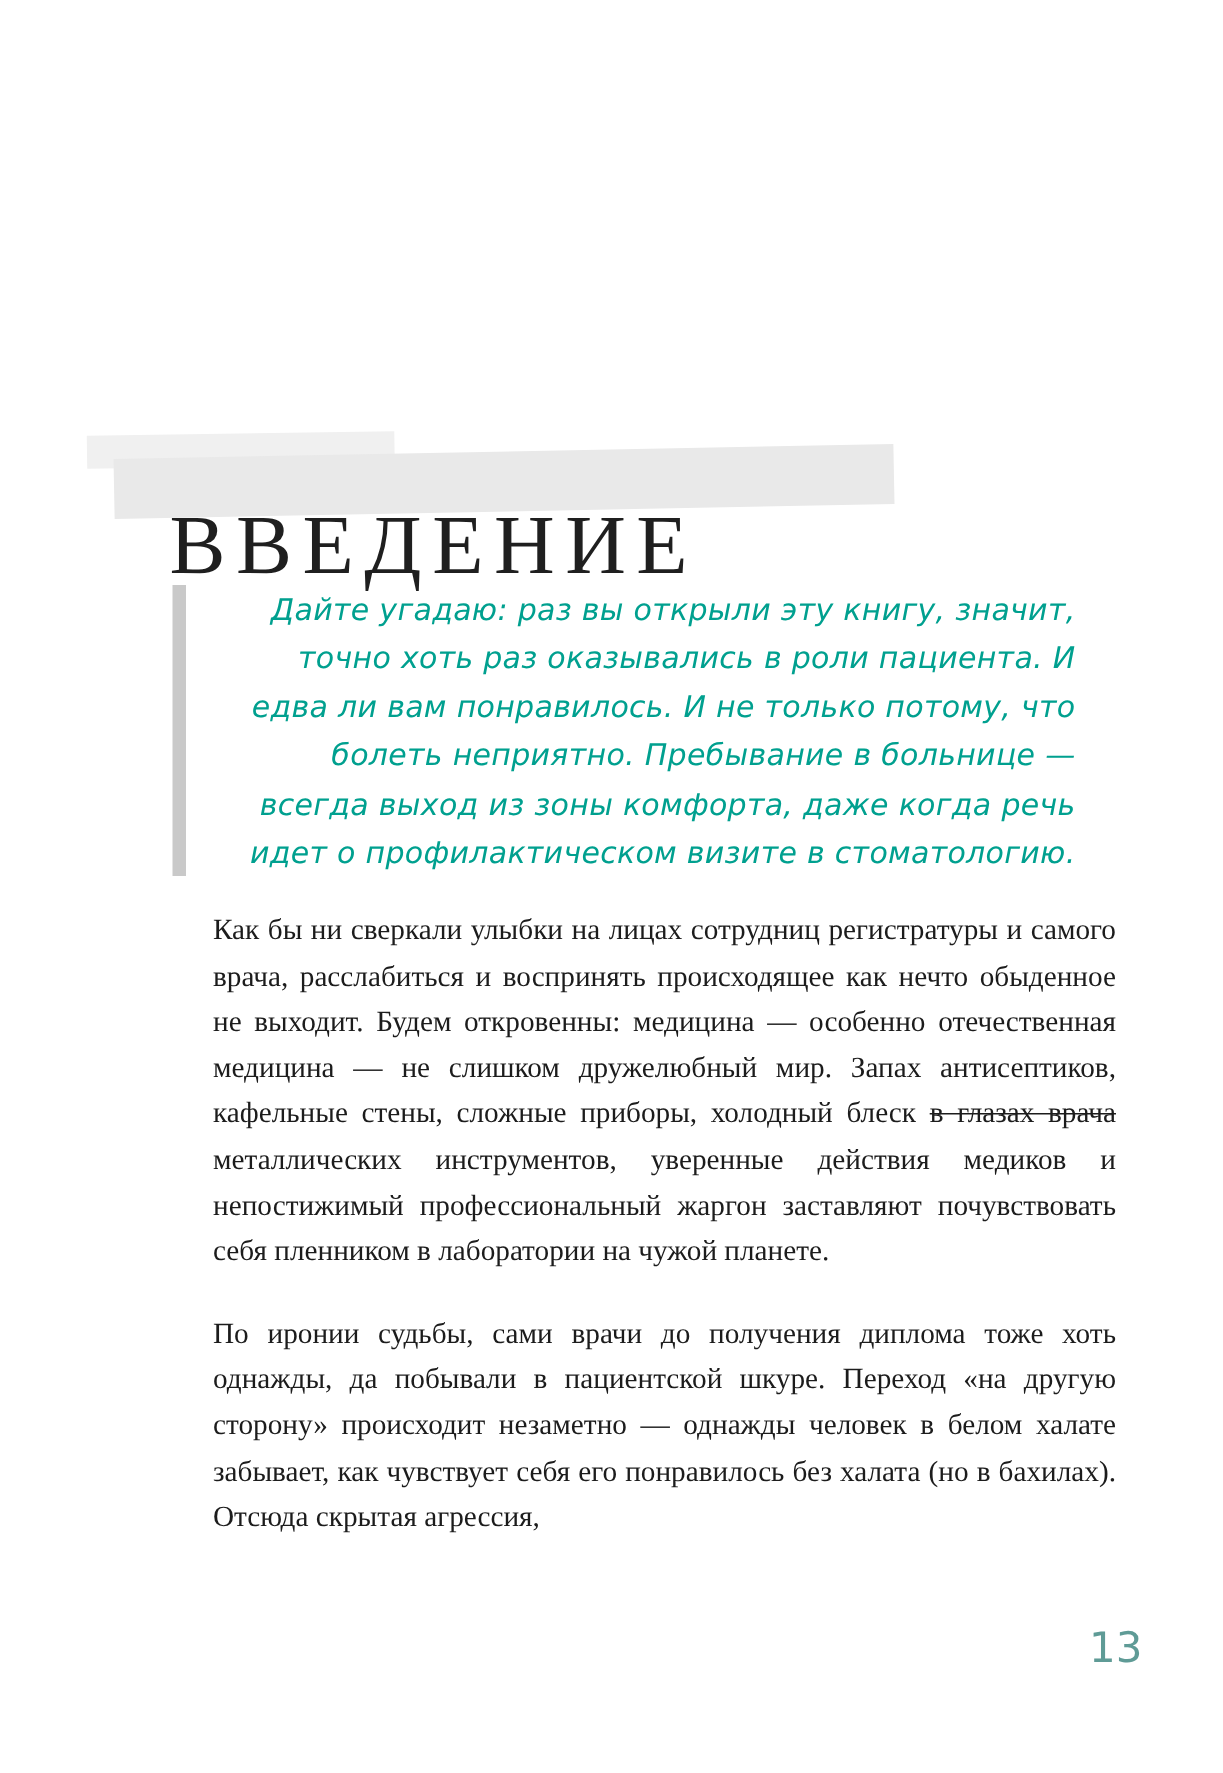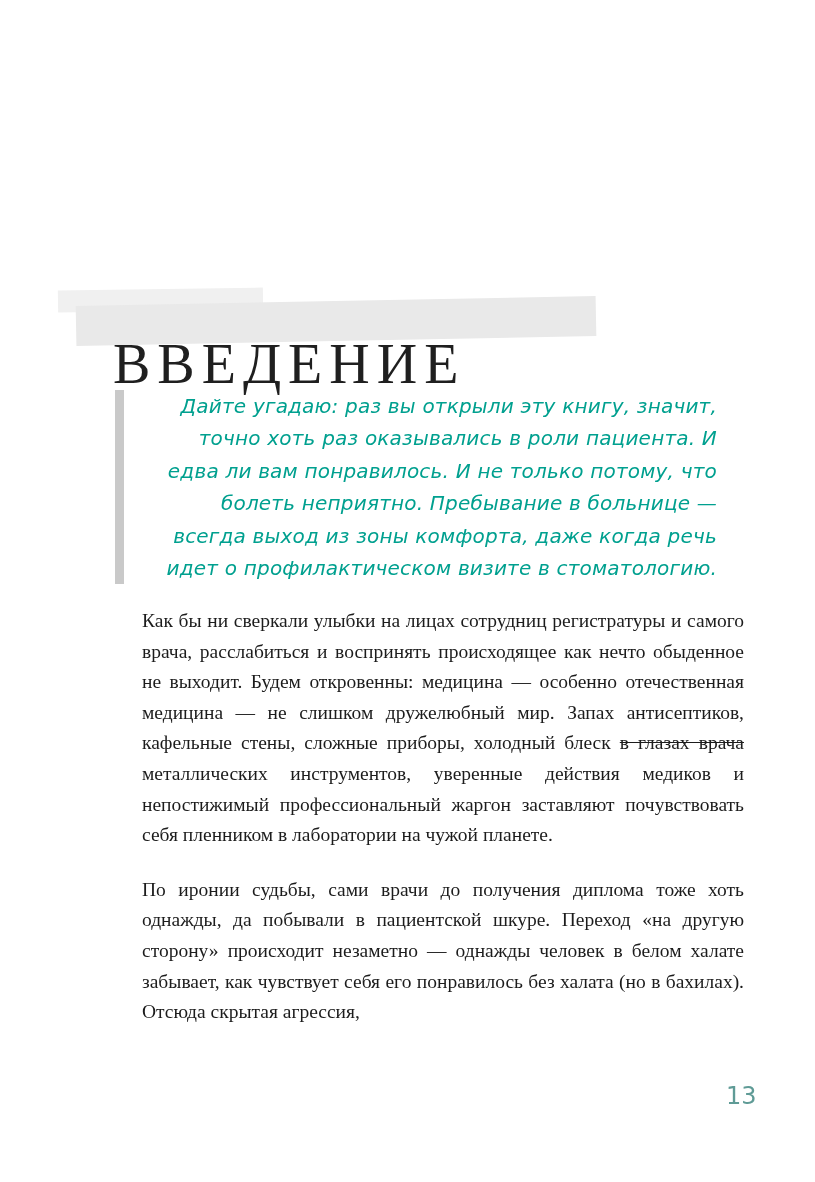--- a/index.html
+++ b/index.html
@@ -90,21 +90,21 @@
   }
   .struck {
     text-decoration: line-through;
   }
 
   .page-number {
     position: absolute;
     left: 726px;
     top: 1082px;
     font-family: "DejaVu Sans", sans-serif;
-    font-size: 24px;
+    font-size: 28px;
     color: #5f9b96;
   }
 </style>
 </head>
 <body>
 
 <div class="hl-strip-b"></div>
 <div class="hl-strip-a"></div>
 
 <h1 class="page-title">ВВЕДЕНИЕ</h1>

